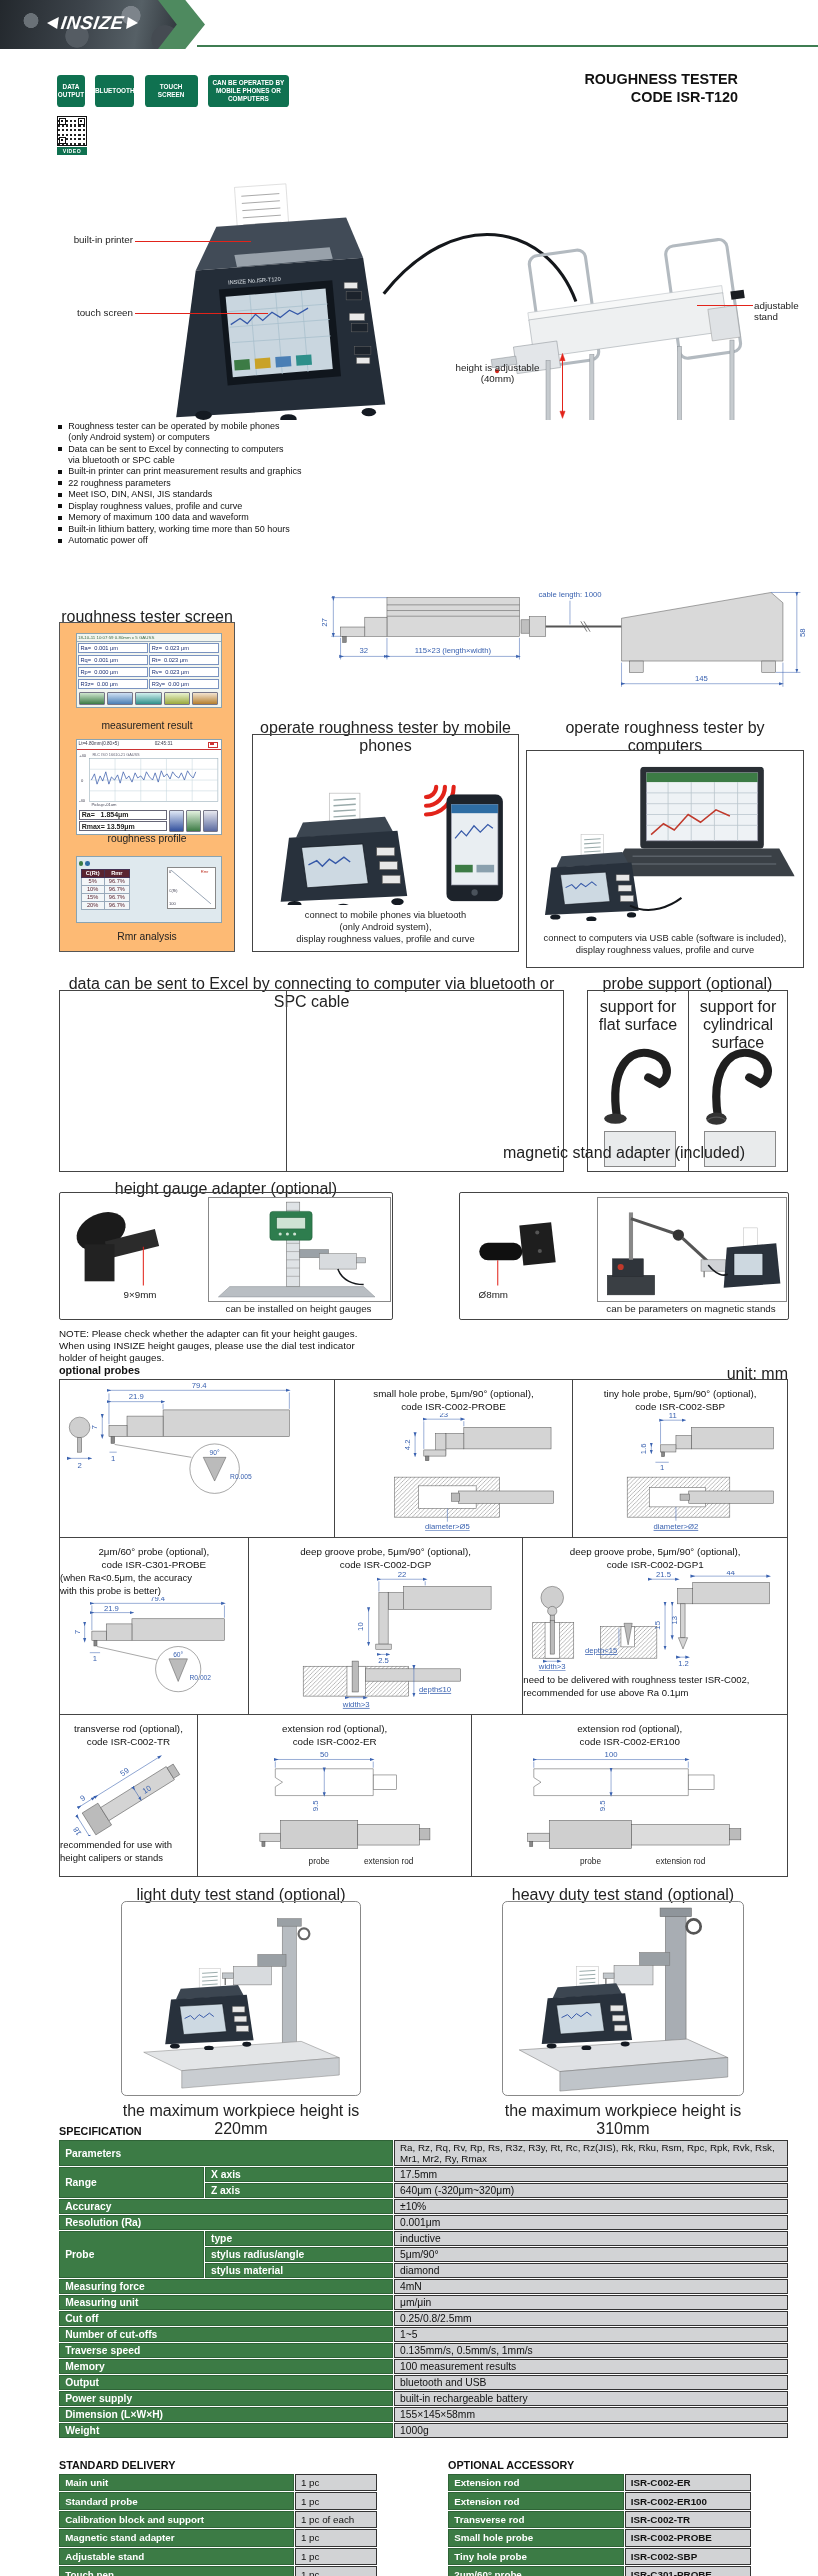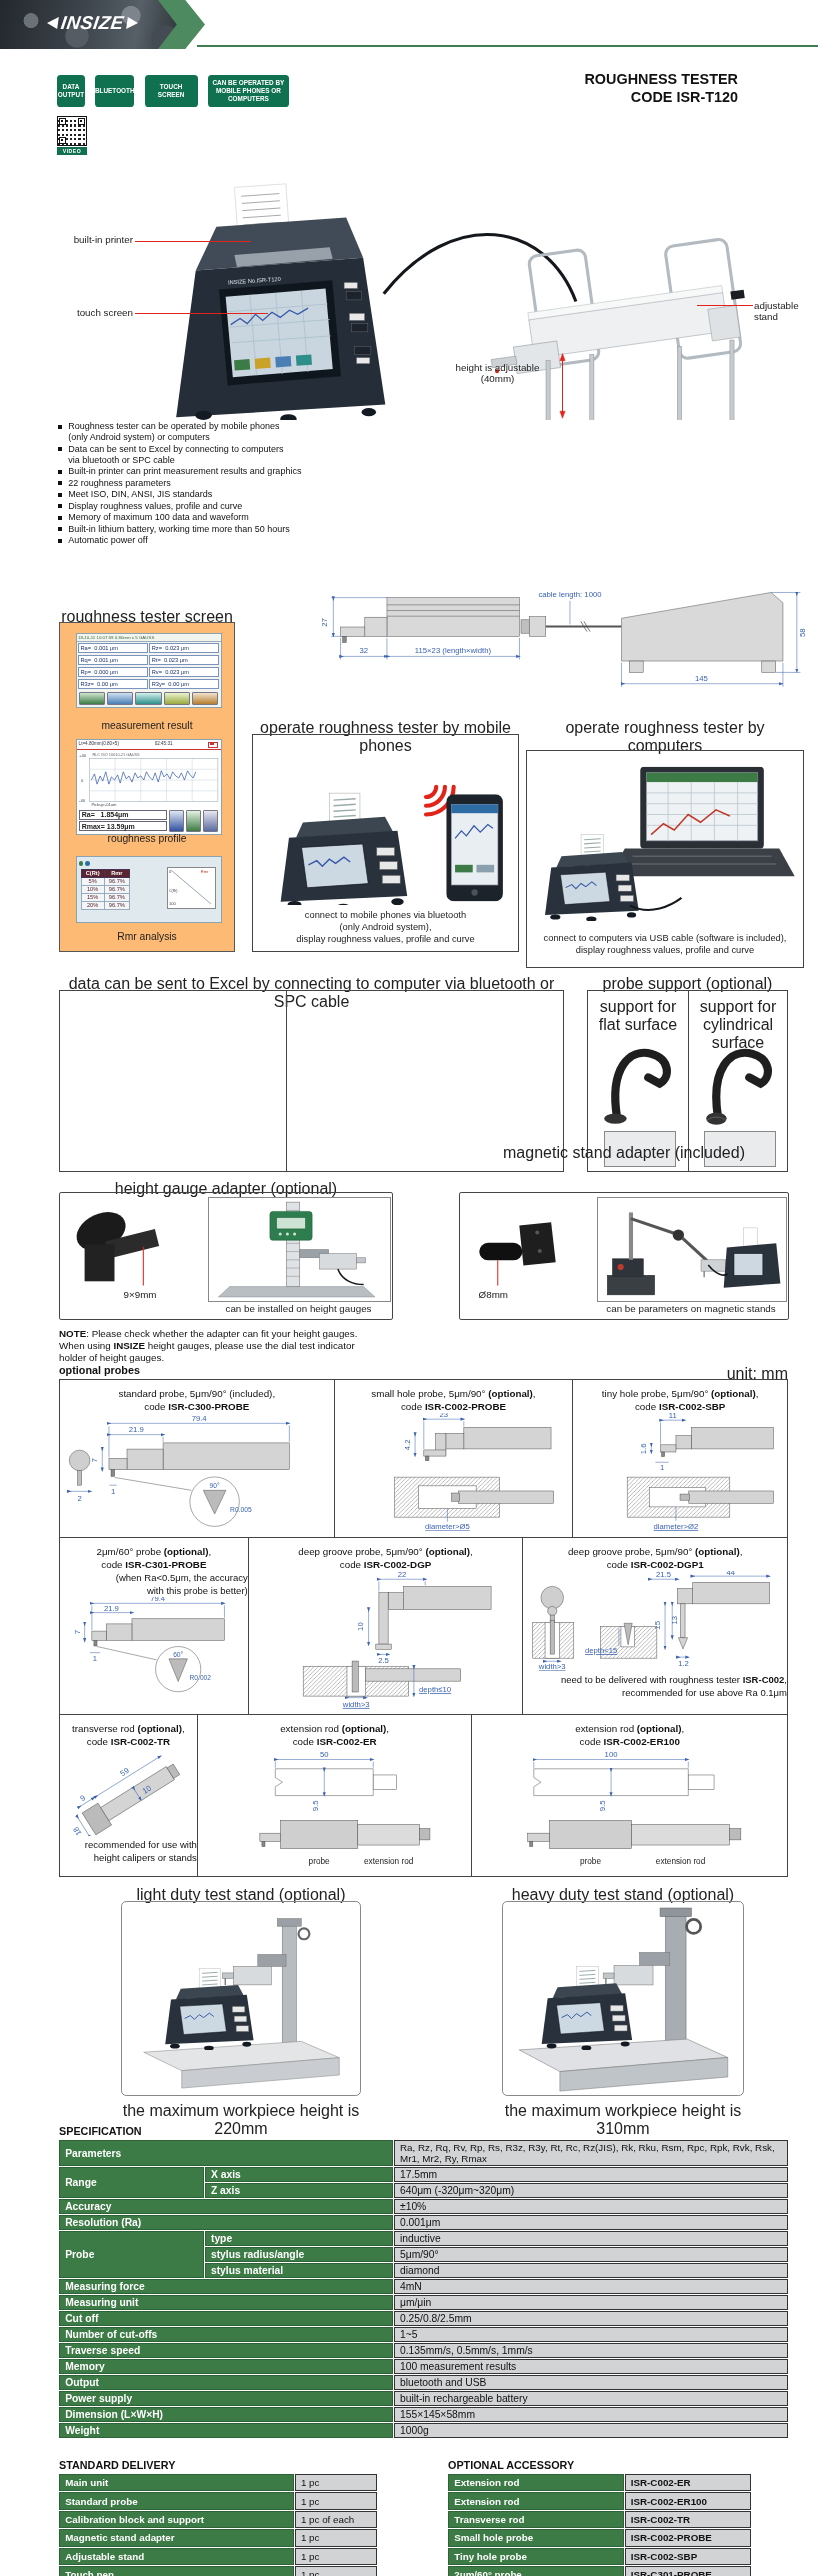--- a/index.html
+++ b/index.html
@@ -1,21 +1,21 @@
 <!DOCTYPE html>
 <html style="font-size:8.2px"><head>
 <meta charset="utf-8">
 <style>
   html,body{margin:0;padding:0;background:#fff}
   body{width:818px;height:2703px;position:relative;font-family:"Liberation Sans",sans-serif;color:#111;overflow:hidden}
   .abs{position:absolute}
   .pre{white-space:pre-line}
   .ctr{text-align:center}
   .rt{text-align:right}
-  b{font-weight:bold}
+  b{font-weight:normal}
 
   
   .banner{left:0;top:0;width:818px;height:49px;background:#fff}
   .banner-photo{position:absolute;left:0;top:0;width:181px;height:49px;
     background:
       radial-gradient(circle at 31px 20.6px, #6a7177 0 7.2px, transparent 7.7px),
       radial-gradient(circle at 77px 36px, #555c63 0 11.3px, transparent 12px),
       radial-gradient(circle at 131px 15.5px, #7d848b 0 9.3px, transparent 9.8px),
       radial-gradient(circle at 165px 39px, #454b52 0 13.4px, transparent 14px),
       linear-gradient(100deg,#23282d 0%,#3d444b 45%,#566066 75%,#2c3238 100%);}
@@ -87,21 +87,21 @@
   .op-box{border:0.5px solid #444;box-sizing:border-box}
   .op-cap{font-size:9.3px;line-height:12px;text-align:center;color:#222}
 
   
   .grid{left:59px;top:1379px;width:729px;border:0.5px solid #444;box-sizing:border-box}
   .grow{display:flex;border-bottom:0.5px solid #444}
   .grow:last-child{border-bottom:none}
   .pcell{position:relative;border-right:0.5px solid #444;box-sizing:border-box}
   .pcell:last-child{border-right:none}
   .ptitle{font-size:9.8px;line-height:13px;text-align:center;padding-top:7.2px}
-  .pnote{font-size:9.5px;line-height:13px;text-align:right}
+  .pnote{font-size:9.5px;line-height:13px;text-align:left}
 
   
   table.spec{border-collapse:separate;border-spacing:1px;table-layout:fixed}
   table.spec td{font-size:10.3px;padding:1px 5.2px;vertical-align:middle}
   td.g{background:#3c7b45;color:#fff;font-weight:bold;border:0.5px solid #2f6337}
   td.v{background:#d2d3d5;color:#111;border:0.5px solid #333}
   table.dlv{border-collapse:separate;border-spacing:1px;table-layout:fixed}
   table.dlv td{font-size:9.8px;padding:1px 5.2px;height:13.4px}
   table.dlv td.code{font-weight:bold}
   .sec-h{font-size:10.8px;font-weight:bold}
@@ -623,21 +623,20 @@
   <b>NOTE</b><span>: Please check whether the adapter can fit your height gauges. When using </span><b>INSIZE</b><span> height gauges, please use the dial test indicator holder of height gauges.</span>
 </div>
 
 <div class="abs sec-h" style="left:59px;top:1364px">optional probes</div>
 <div class="abs sec-label rt" style="left:685px;top:1365px;width:103px">unit: mm</div>
 
 <div class="abs grid">
 
   <div class="grow" style="height:157px">
     <div class="pcell" style="width:275px">
-      <div class="ptitle"><span>standard probe, 5μm/90° (included),</span><b></b><span></span><br><span>code</span> <b>ISR-C300-PROBE</b></div>
       <svg width="268" height="116" viewBox="0 0 520 225">
         <defs>
             <marker id="ar2" markerWidth="9" markerHeight="8" refX="4.5" refY="4" orient="auto">
               <path d="M0,1 L9,4 L0,7 z" fill="#3a62b0"></path>
             </marker>
           </defs>
         <circle cx="38" cy="92" r="20" fill="#cfcfcf" stroke="#555"></circle>
         <rect x="34" y="112" width="8" height="28" fill="#bfbfbf" stroke="#555"></rect>
         <g fill="#d4d4d4" stroke="#555">
           <rect x="200" y="58" width="245" height="52"></rect>

